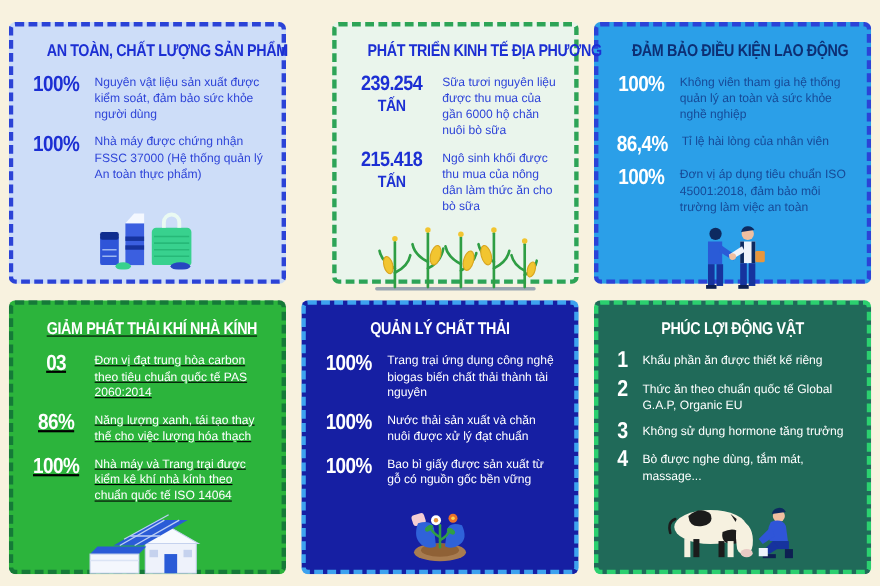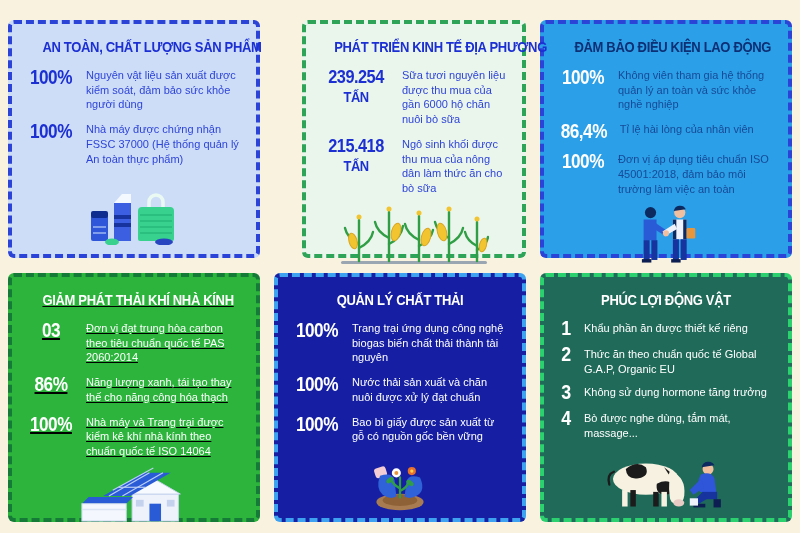--- a/index.html
+++ b/index.html
@@ -202,21 +202,21 @@
   </section>
 
   <section class="card p4">
     <h2 class="title">GIẢM PHÁT THẢI KHÍ NHÀ KÍNH</h2>
     <div class="row">
       <div class="stat">03</div>
       <p class="desc">Đơn vị đạt trung hòa carbon theo tiêu chuẩn quốc tế PAS 2060:2014</p>
     </div>
     <div class="row">
       <div class="stat">86%</div>
-      <p class="desc">Năng lượng xanh, tái tạo thay thế cho năng công hóa thạch</p>
+      <p class="desc">Năng lượng xanh, tái tạo thay thế cho việc lượng hóa thạch</p>
     </div>
     <div class="row">
       <div class="stat">100%</div>
       <p class="desc">Nhà máy và Trang trại được kiểm kê khí nhà kính theo chuẩn quốc tế ISO 14064</p>
     </div>
     <div class="icon-wrap">
       <svg width="120" height="56" viewBox="0 0 120 58" aria-hidden="true">
         <rect x="58" y="28" width="48" height="28" fill="#eef2fb" stroke="#c5d2ee" stroke-width="1"></rect>
         <path d="M56 28 L82 13 L108 28 z" fill="#f7fafe" stroke="#c5d2ee" stroke-width="1"></path>
         <path d="M28 30 L70 6 H98 L56 30 z" fill="#2a5bd7"></path>

